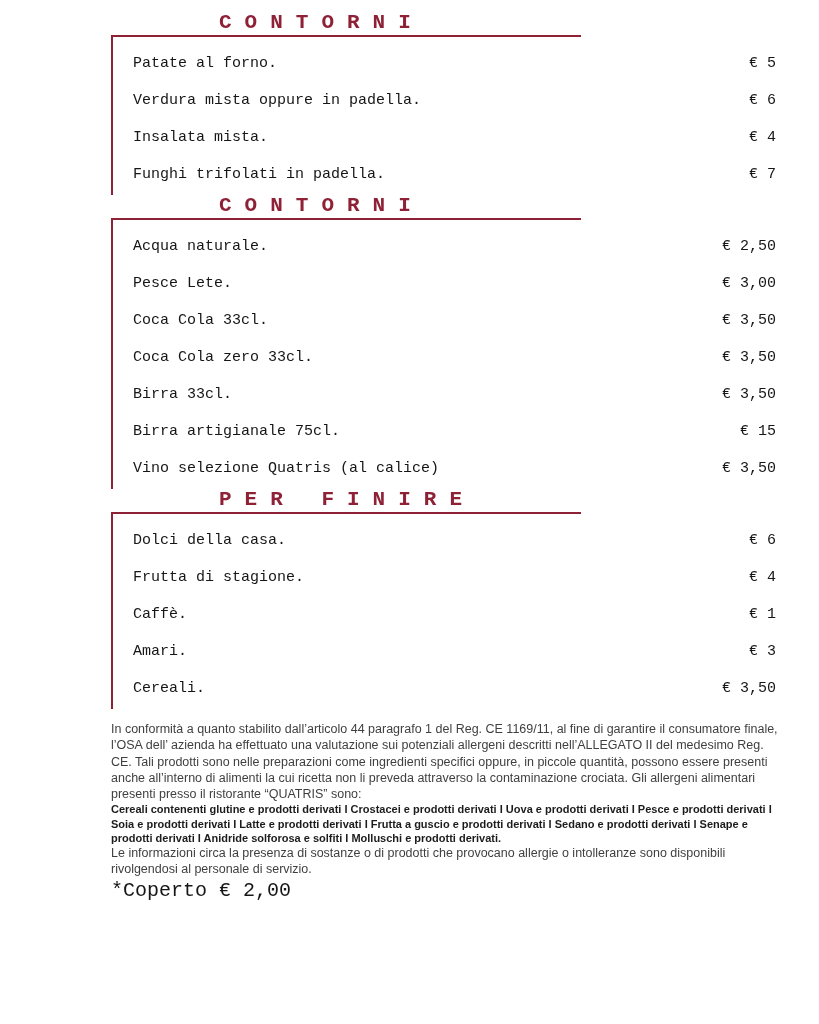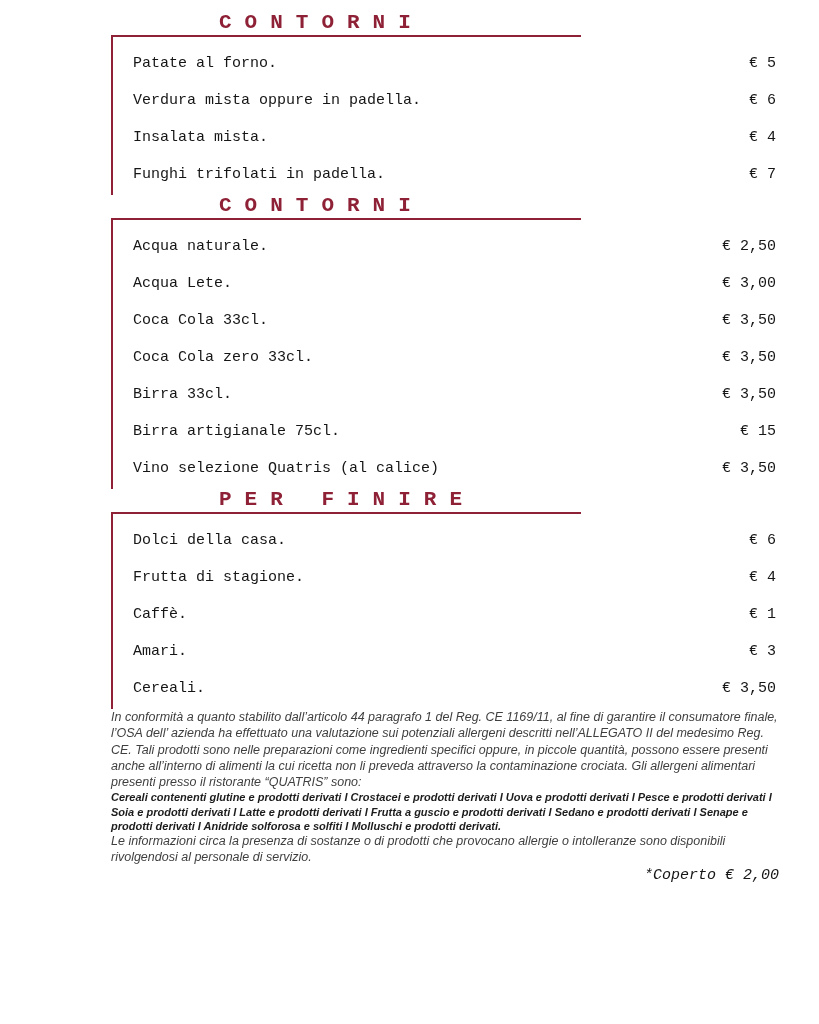--- a/index.html
+++ b/index.html
@@ -47,41 +47,39 @@
     padding:10px 0;
   }
   .item-name,.item-price{
     font-size:15px;
     color:var(--ink);
     white-space:nowrap;
   }
   
   .footer{
     width:668px;
-    margin-top:0;
+    margin-top:12px;
     font-family:"Liberation Sans","DejaVu Sans",sans-serif;
     font-size:12.5px;
     line-height:1.3;
     color:var(--foot);
-    font-style:italic;
   }
   .footer p{margin:0;}
   .legal{margin-bottom:10px;}
   .allergens{
     font-weight:bold;
     color:#1c1c1c;
     font-size:11px;
     margin-bottom:12px;
   }
   .info-line-2{margin-top:3px;}
   .coperto{
     margin-top:16px;
-    text-align:right;
     font-family:"Liberation Mono","DejaVu Sans Mono",monospace;
-    font-size:15px;
+    font-size:20px;
     color:var(--ink);
   }
 </style>
 </head>
 <body>
 
 <div class="page">
 
   <div class="section">
     <div class="rule-wrap">
@@ -110,21 +108,21 @@
   <div class="section">
     <div class="rule-wrap">
       <span class="section-title">CONTORNI</span>
     </div>
     <div class="items">
       <div class="row">
         <span class="item-name">Acqua naturale.</span>
         <span class="item-price">€ 2,50</span>
       </div>
       <div class="row">
-        <span class="item-name">Acqua Lete.</span>
+        <span class="item-name">Pesce Lete.</span>
         <span class="item-price">€ 3,00</span>
       </div>
       <div class="row">
         <span class="item-name">Coca Cola 33cl.</span>
         <span class="item-price">€ 3,50</span>
       </div>
       <div class="row">
         <span class="item-name">Coca Cola zero 33cl.</span>
         <span class="item-price">€ 3,50</span>
       </div>

